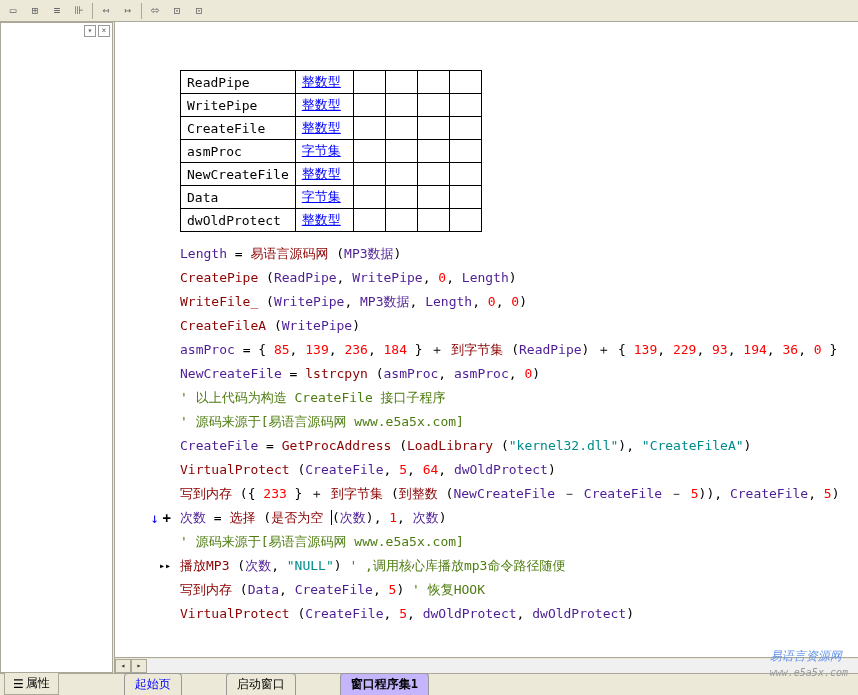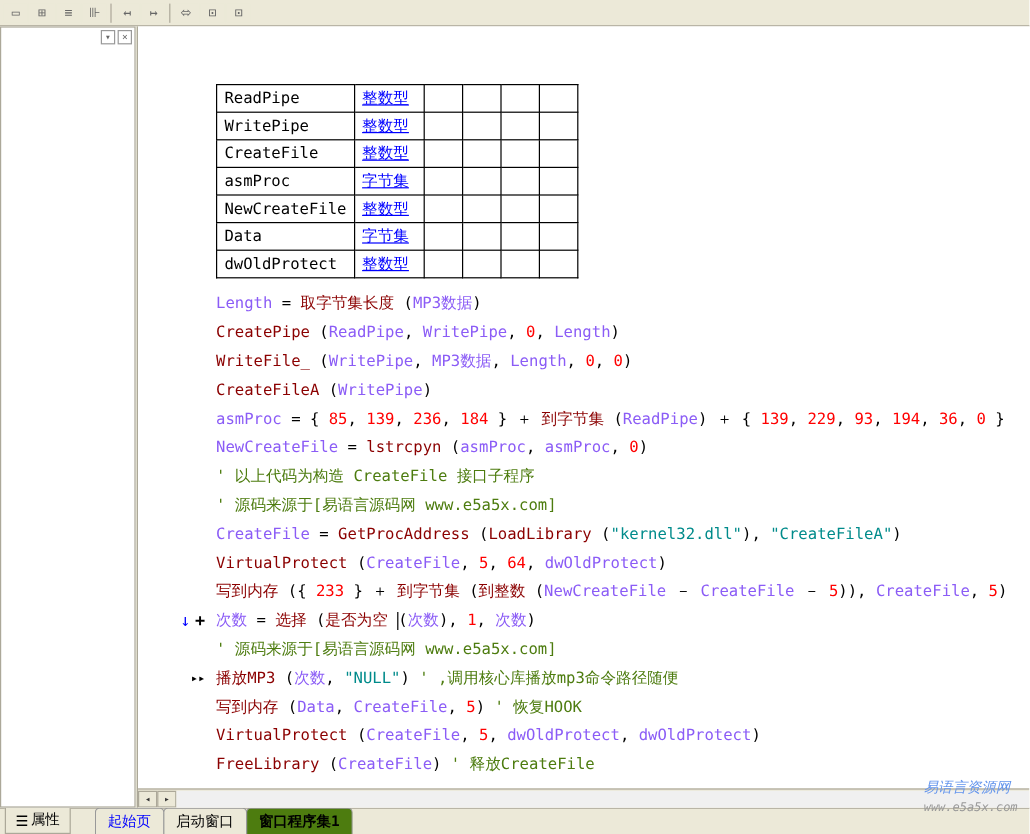--- a/index.html
+++ b/index.html
@@ -15,35 +15,35 @@
     .code-panel { flex: 1; background: #fff; position: relative; overflow: hidden; }
     .code-content { padding: 4px 0 0 0; height: 620px; overflow: auto; margin-top: 44px; }
     .var-table { border-collapse: collapse; margin-left: 65px; margin-bottom: 10px; }
     .var-table td { border: 1px solid #000; padding: 2px 6px; font-size: 13px; height: 22px; min-width: 32px; }
     .var-table td.name-col { width: 110px; }
     .var-table td.type-col { width: 58px; }
     .var-table td.empty-col { width: 32px; }
     .type-link { color: #0000ff; text-decoration: underline; }
     .code-line { padding: 1px 0 1px 65px; font-size: 13px; line-height: 22px; white-space: nowrap; position: relative; }
     .gutter { position: absolute; left: 0; width: 60px; display: flex; justify-content: flex-end; align-items: center; gap: 4px; padding-right: 4px; }
-    .tok-var { color: #8b5cf6; }
+    .tok-var { color: #4c1d95; }
     .tok-op { color: #000; }
     .tok-func { color: #8b0000; }
     .tok-num { color: #ff0000; }
     .tok-str { color: #008b8b; }
     .tok-comment { color: #4d7c0f; }
     .paren { color: #000; }
     .hscroll { position: absolute; bottom: 0; left: 0; right: 0; height: 16px; background: #ece9d8; border-top: 1px solid #aca899; display: flex; align-items: center; }
     .hscroll-btn { width: 16px; height: 14px; background: #ece9d8; border: 1px solid #aca899; font-size: 8px; text-align: center; line-height: 12px; color: #333; }
     .hscroll-track { flex: 1; height: 14px; background: #f0f0f0; }
     .bottom-bar { height: 22px; background: #ece9d8; border-top: 1px solid #aca899; display: flex; align-items: flex-end; }
     .prop-btn { display: flex; align-items: center; padding: 2px 8px; border: 1px solid #aca899; background: #ece9d8; margin-left: 4px; font-size: 12px; gap: 2px; }
     .tabs { display: flex; align-items: flex-end; margin-left: 20px; gap: 0; }
-    .tab { padding: 2px 10px; border: 1px solid #999; border-bottom: none; background: #ece9d8; font-size: 12px; border-radius: 4px 4px 0 0; margin-right: -1px; }
-    .tab.active { background: #4d7c0f; font-weight: bold; }
+    .tab { padding: 2px 10px; border: 1px solid #999; border-bottom: none; background: #ece9d8; font-size: 12px; border-radius: 4px 4px 0 0; margin-right: -1px; margin-left: 45px; }
+    .tab.active { background: #c4b5fd; font-weight: bold; }
     .tab-blue { color: #0000ff; }
     .watermark { position: absolute; right: 10px; bottom: 16px; font-size: 12px; color: #6495ed; font-style: italic; }
     .watermark-sub { font-size: 10px; color: #999; }
     .cursor-mark { border-left: 1px solid #000; }
     .arrow-down { color: #0000ff; font-size: 14px; }
     .plus-mark { color: #000; font-size: 14px; font-weight: bold; }
     .dbl-arrow { color: #000; font-size: 10px; }
   </style>
 </head>
 <body>
@@ -130,21 +130,21 @@
               <td class="type-col"><span class="type-link">整数型</span></td>
               <td class="empty-col"></td>
               <td class="empty-col"></td>
               <td class="empty-col"></td>
               <td class="empty-col"></td>
             </tr>
           </tbody>
       </table>
 
       <div class="code-line">
-        <span class="tok-var">Length</span> <span class="tok-op">=</span> <span class="tok-func">取字节集长度</span> <span class="paren">(</span><span class="tok-var">MP3数据</span><span class="paren">)</span>
+        <span class="tok-var">Length</span> <span class="tok-op">=</span> <span class="tok-func">易语言源码网</span> <span class="paren">(</span><span class="tok-var">MP3数据</span><span class="paren">)</span>
       </div>
 
       <div class="code-line">
         <span class="tok-func">CreatePipe</span> <span class="paren">(</span><span class="tok-var">ReadPipe</span>, <span class="tok-var">WritePipe</span>, <span class="tok-num">0</span>, <span class="tok-var">Length</span><span class="paren">)</span>
       </div>
 
       <div class="code-line">
         <span class="tok-func">WriteFile_</span> <span class="paren">(</span><span class="tok-var">WritePipe</span>, <span class="tok-var">MP3数据</span>, <span class="tok-var">Length</span>, <span class="tok-num">0</span>, <span class="tok-num">0</span><span class="paren">)</span>
       </div>
 
@@ -194,23 +194,20 @@
       </div>
 
       <div class="code-line">
         <span class="tok-func">写到内存</span> <span class="paren">(</span><span class="tok-var">Data</span>, <span class="tok-var">CreateFile</span>, <span class="tok-num">5</span><span class="paren">)</span>  <span class="tok-comment">' 恢复HOOK</span>
       </div>
 
       <div class="code-line">
         <span class="tok-func">VirtualProtect</span> <span class="paren">(</span><span class="tok-var">CreateFile</span>, <span class="tok-num">5</span>, <span class="tok-var">dwOldProtect</span>, <span class="tok-var">dwOldProtect</span><span class="paren">)</span>
       </div>
 
-      <div class="code-line">
-        <span class="tok-func">FreeLibrary</span> <span class="paren">(</span><span class="tok-var">CreateFile</span><span class="paren">)</span>  <span class="tok-comment">' 释放CreateFile</span>
-      </div>
 
     </div>
     <div class="hscroll">
       <div class="hscroll-btn">◂</div>
       <div class="hscroll-btn">▸</div>
       <div class="hscroll-track"></div>
     </div>
   </div>
 </div>
 

